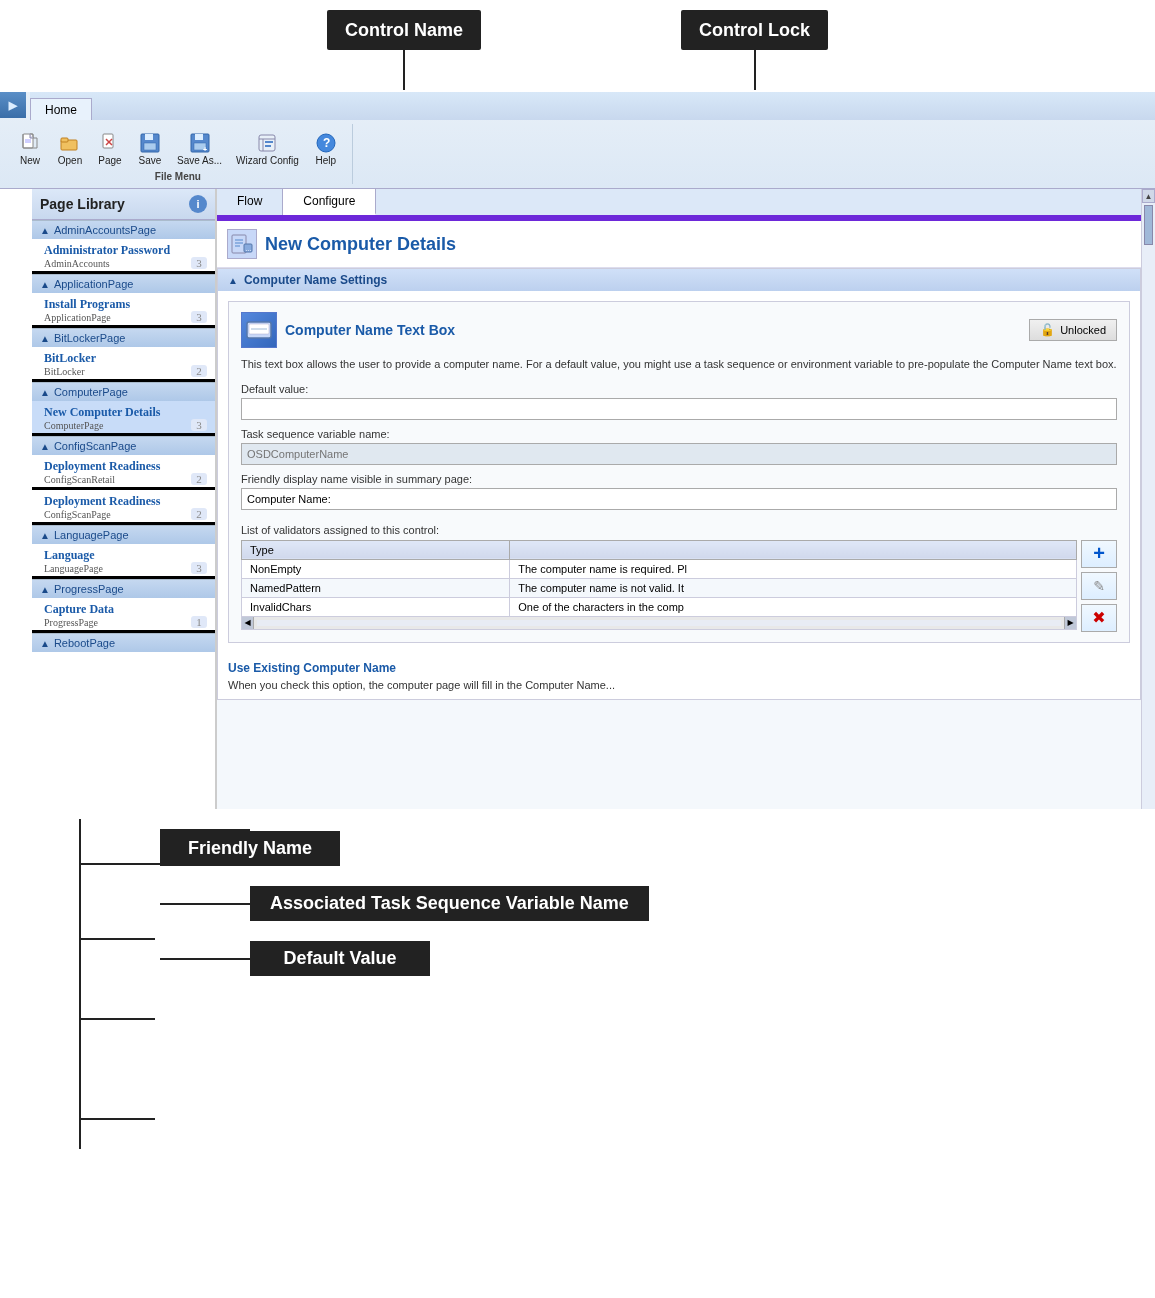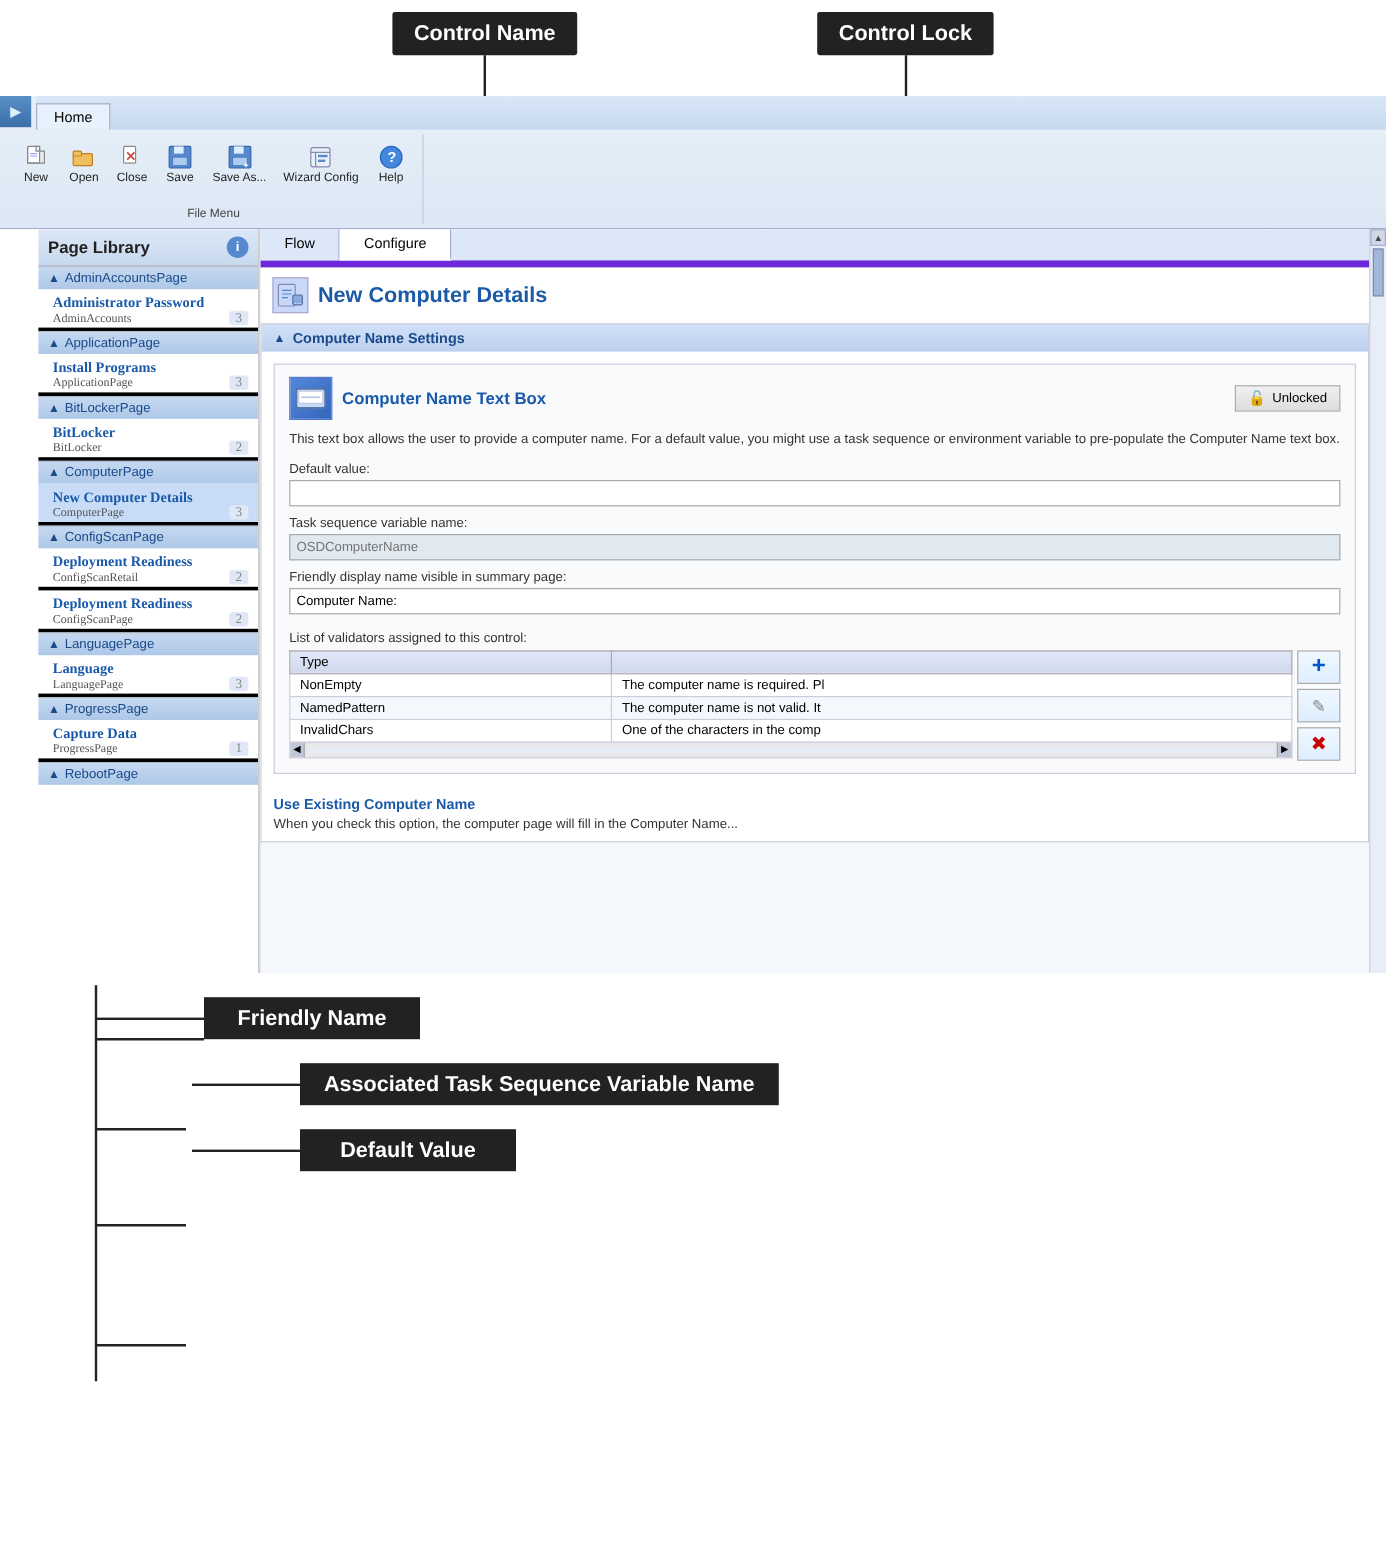--- a/index.html
+++ b/index.html
@@ -9,21 +9,21 @@
       background: #fff;
       width: 1155px;
       min-height: 1298px;
       overflow-x: hidden;
     }
 
     
     .annotation-area {
       background: #fff;
       position: relative;
-      height: 80px;
+      height: 92px;
       display: flex;
       justify-content: center;
       gap: 200px;
       padding-top: 10px;
     }
     .annotation-label {
       background: #222;
       color: #fff;
       padding: 6px 18px;
       font-size: 18px;
@@ -67,21 +67,22 @@
     .ribbon-group {
       display: flex;
       flex-direction: column;
       align-items: center;
       border-right: 1px solid #bcd;
       padding: 4px 8px 2px 8px;
     }
     .ribbon-group-label {
       font-size: 10px;
       color: #444;
-      margin-top: 16px;
+      margin-top: 2px;
+      font-weight: bold;
     }
     .ribbon-buttons {
       display: flex;
       gap: 4px;
     }
     .ribbon-btn {
       display: flex;
       flex-direction: column;
       align-items: center;
       background: transparent;
@@ -499,21 +500,21 @@
           <span>Open</span>
         </button>
         <button class="ribbon-btn">
           <div class="ribbon-btn-icon">
             <svg width="22" height="22" viewBox="0 0 22 22">
                 <rect x="4" y="2" width="10" height="14" rx="1" fill="#fff" stroke="#888" stroke-width="1"></rect>
                 <line x1="7" y1="7" x2="13" y2="13" stroke="#cc4444" stroke-width="1.5"></line>
                 <line x1="13" y1="7" x2="7" y2="13" stroke="#cc4444" stroke-width="1.5"></line>
               </svg>
           </div>
-          <span>Close</span>
+          <span>Page</span>
         </button>
         <button class="ribbon-btn">
           <div class="ribbon-btn-icon">
             <svg width="22" height="22" viewBox="0 0 22 22">
                 <rect x="2" y="2" width="18" height="18" rx="1" fill="#5588cc" stroke="#3366aa" stroke-width="1"></rect>
                 <rect x="6" y="2" width="8" height="6" fill="#ddeeff"></rect>
                 <rect x="5" y="11" width="12" height="7" fill="#aaccee" stroke="#3366aa" stroke-width="0.5"></rect>
               </svg>
           </div>
           <span>Save</span>
@@ -789,21 +790,21 @@
     <line x1="80" y1="55" x2="80" y2="55" stroke="#222" stroke-width="2"></line>
 
     <line x1="80" y1="130" x2="155" y2="130" stroke="#222" stroke-width="2"></line>
 
     <line x1="80" y1="210" x2="155" y2="210" stroke="#222" stroke-width="2"></line>
 
     <line x1="80" y1="310" x2="155" y2="310" stroke="#222" stroke-width="2"></line>
   </svg>
 
 
-  <div style="display:flex; align-items:center; margin-bottom:20px; ">
+  <div style="display:flex; align-items:flex-start; margin-bottom:20px; padding-left:80px;flex-direction:column;">
     <div style="width:90px; height:2px; background:#222;"></div>
     <div class="ann-box">Friendly Name</div>
   </div>
 
   <div style="display:flex; align-items:center; margin-bottom:20px; padding-left:80px;">
     <div style="width:90px; height:2px; background:#222;"></div>
     <div class="ann-box">Associated Task Sequence Variable Name</div>
   </div>
 
   <div style="display:flex; align-items:center; padding-left:80px;">

